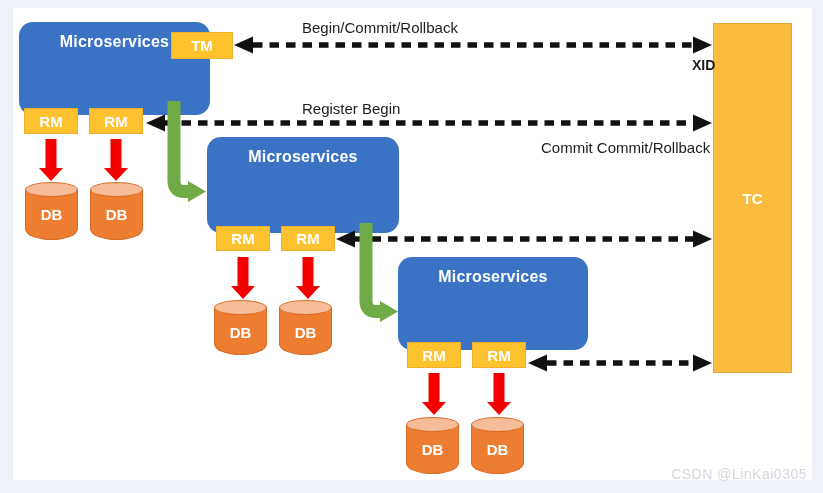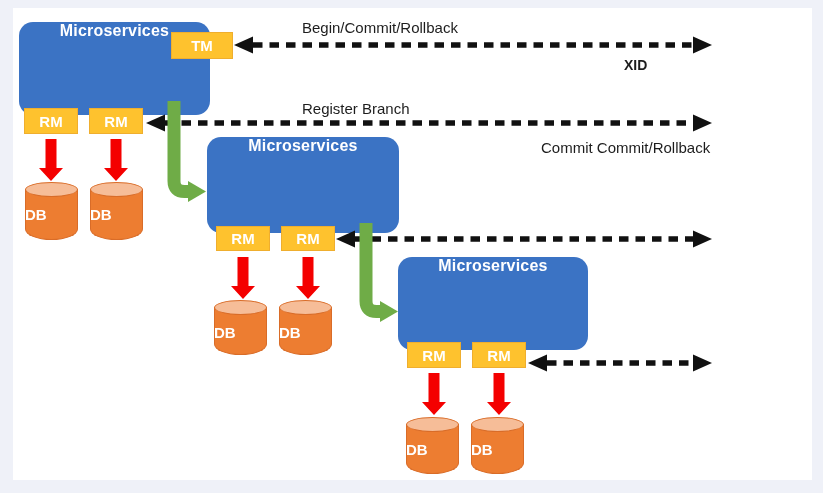--- a/index.html
+++ b/index.html
@@ -9,21 +9,21 @@
     font-family:"Liberation Sans",sans-serif;
     position:relative;overflow:hidden;
   }
   .stage{position:absolute;left:0;top:0;width:823px;height:493px;}
   .canvas{position:absolute;left:13px;top:8px;width:799px;height:472px;background:#ffffff;}
 
   .ms-box{
     position:absolute;background:#3b73c4;border-radius:14px;
     color:#fff;font-weight:bold;font-size:16px;text-align:center;
   }
-  .ms-box .ms-label{display:block;letter-spacing:.2px;}
+  .ms-box .ms-label{display:block;padding-top:11px;letter-spacing:.2px;}
 
   .chip{
     position:absolute;background:#fec22e;border:1px solid #efae2e;box-sizing:border-box;
     color:#fff;font-weight:bold;font-size:15px;
     display:flex;align-items:center;justify-content:center;
   }
 
   .tc-box{
     position:absolute;left:713px;top:23px;width:79px;height:350px;
     background:#fbbb3d;border:1px solid #e8a33c;box-sizing:border-box;
@@ -36,21 +36,21 @@
     position:absolute;left:0;right:0;top:7px;bottom:0;
     background:#ed7d31;border:1.5px solid #d96c28;border-top:none;box-sizing:border-box;
     border-radius:0 0 50% 50% / 0 0 11px 11px;
   }
   .db .db-top{
     position:absolute;left:0;right:0;top:0;height:15px;
     background:#f6bd98;border:1.5px solid #d96c28;box-sizing:border-box;
     border-radius:50%;
   }
   .db .db-label{
-    position:absolute;left:0;right:0;top:24px;text-align:left;
+    position:absolute;left:0;right:0;top:24px;text-align:center;
     color:#fff;font-weight:bold;font-size:15px;
   }
 
   .overlay{position:absolute;left:0;top:0;width:823px;height:493px;pointer-events:none;}
 
   .msg-label{position:absolute;font-size:15px;color:#1d1d1d;white-space:nowrap;margin-left:44px;}
   .msg-label.bold{font-weight:bold;font-size:14px;}
 
   .watermark{
     position:absolute;right:16px;top:466px;
@@ -67,20 +67,23 @@
   <div class="ms-box" style="left:19px;top:22px;width:191px;height:93px;">
     <span class="ms-label">Microservices</span>
   </div>
   <div class="ms-box" style="left:207px;top:137px;width:192px;height:96px;">
     <span class="ms-label">Microservices</span>
   </div>
   <div class="ms-box" style="left:398px;top:257px;width:190px;height:93px;">
     <span class="ms-label">Microservices</span>
   </div>
 
+  <div class="tc-box">
+    <span>TC</span>
+  </div>
 
   <div class="chip" style="left:171px;top:32px;width:62px;height:27px;align-items:center;">
     <span>TM</span>
   </div>
 
   <div class="chip" style="left:24px;top:108px;width:54px;height:26px;">
     <span>RM</span>
   </div>
   <div class="chip" style="left:89px;top:108px;width:54px;height:26px;">
     <span>RM</span>
@@ -170,18 +173,19 @@
       <path d="M 174 101 L 174 181 Q 174 191.5 184.5 191.5 L 188 191.5" stroke="#6fac47" stroke-width="13" fill="none"></path>
       <polygon points="206,191.5 188,181 188,202" fill="#6fac47"></polygon>
     </g>
     <g>
       <path d="M 366 223 L 366 301 Q 366 311.5 376.5 311.5 L 380 311.5" stroke="#6fac47" stroke-width="13" fill="none"></path>
       <polygon points="398,311.5 380,301 380,322" fill="#6fac47"></polygon>
     </g>
   </svg>
 
   <div class="msg-label" style="left:258px;top:19px;">Begin/Commit/Rollback</div>
-  <div class="msg-label bold" style="left:580px;top:57px;">XID</div>
-  <div class="msg-label" style="left:258px;top:100px;">Register Branch</div>
+  <div class="msg-label bold" style="left:648px;top:57px;">XID</div>
+  <div class="msg-label" style="left:258px;top:100px;">Register Begin</div>
   <div class="msg-label" style="left:497px;top:139px;">Commit Commit/Rollback</div>
 
+  <div class="watermark">CSDN @LinKai0305</div>
 
 </div>
 
 </body></html>

